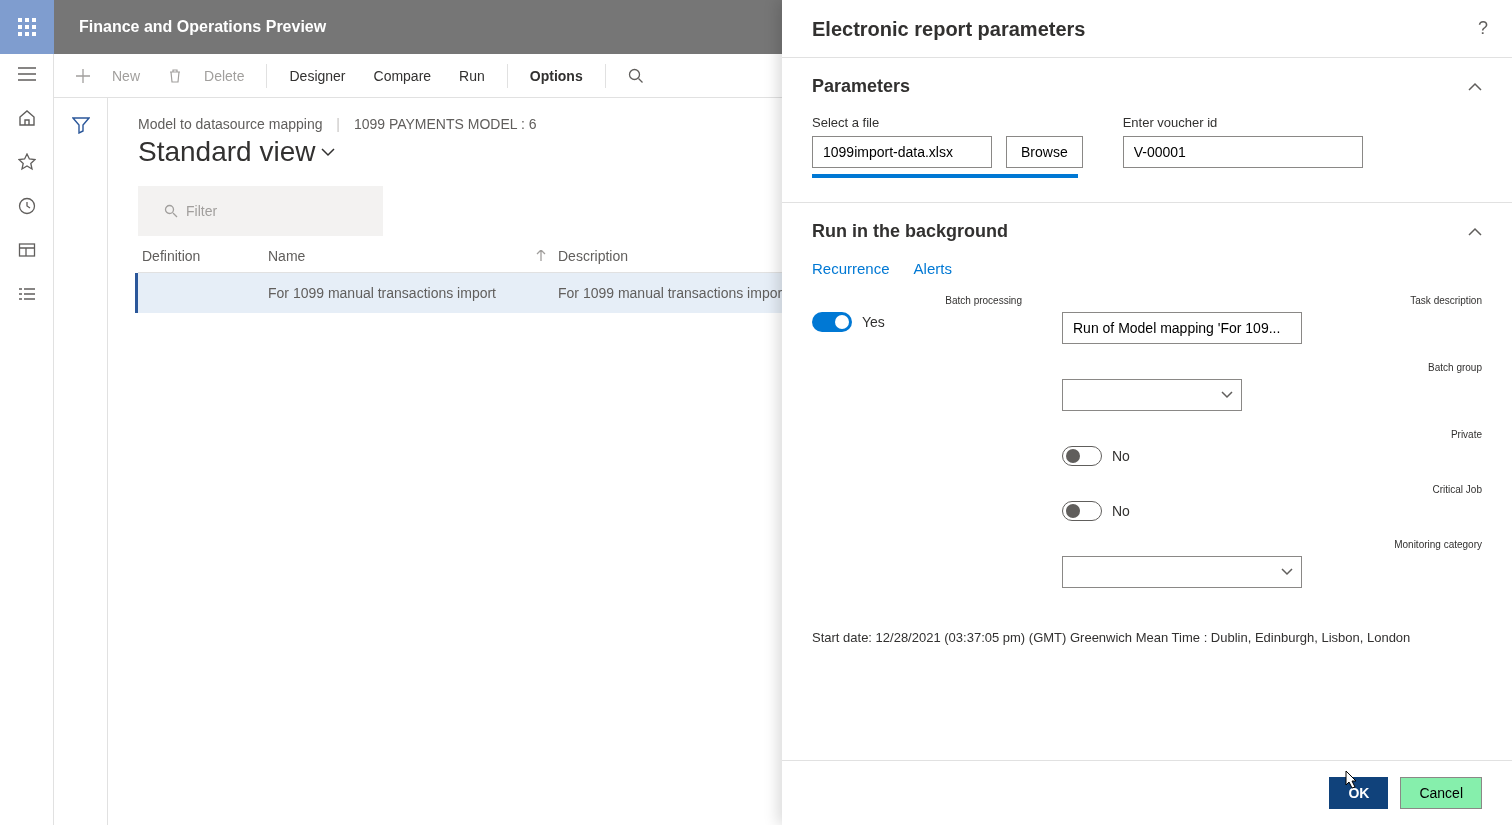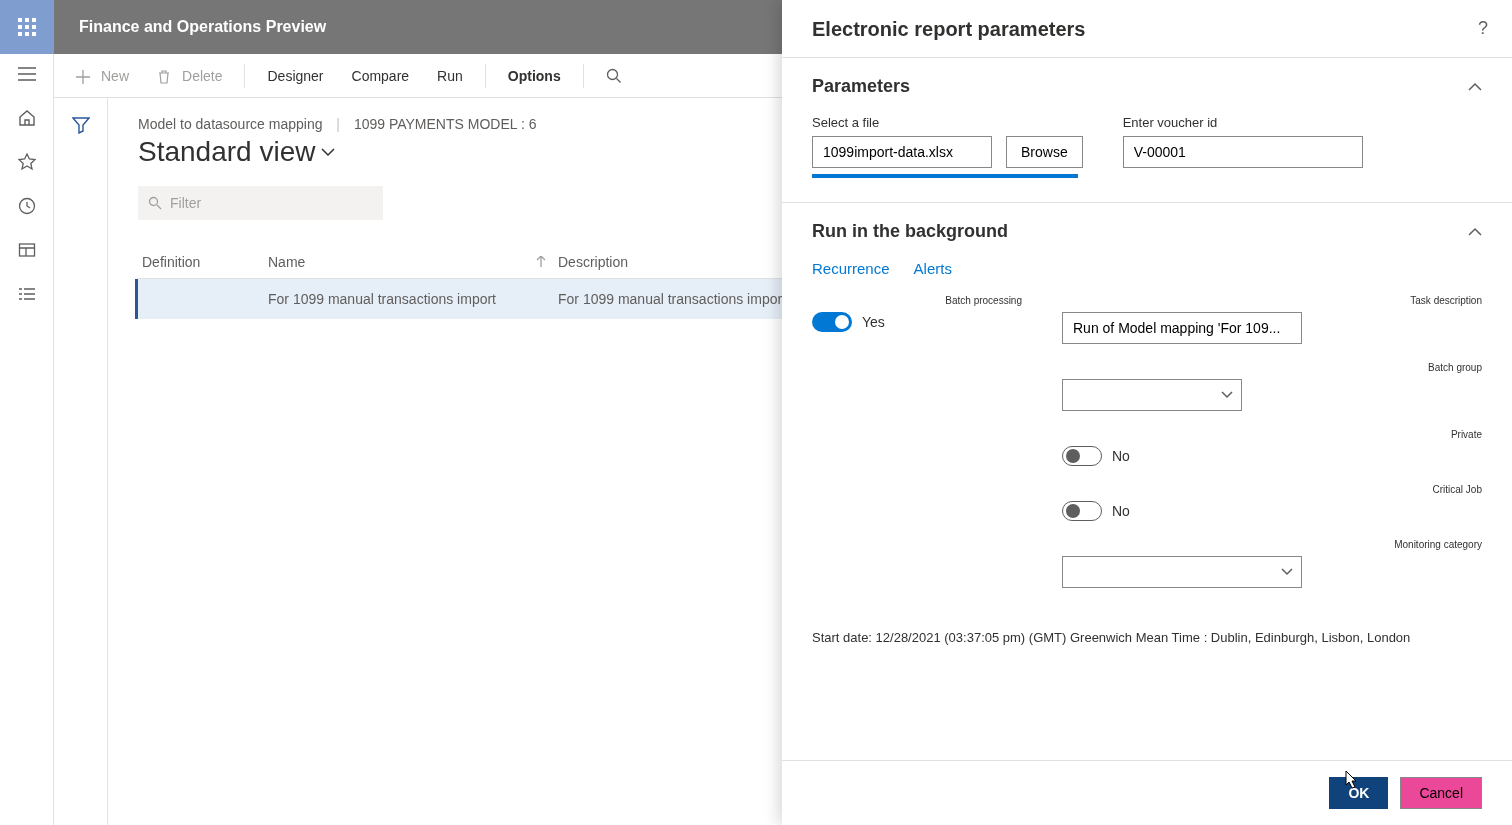--- a/index.html
+++ b/index.html
@@ -11,35 +11,35 @@
   .waffle-grid { display: grid; grid-template-columns: repeat(3, 4px); grid-template-rows: repeat(3, 4px); gap: 3px; }
   .waffle-grid span { background: #fff; width: 4px; height: 4px; }
   .header-title { font-size: 16px; font-weight: 600; padding-left: 25px; }
 
   
   .leftrail { position: absolute; top: 54px; left: 0; width: 54px; bottom: 0; background: #fff; border-right: 1px solid #e1e1e1; display: flex; flex-direction: column; align-items: center; padding-top: 10px; gap: 24px; }
   .rail-icon { width: 20px; height: 20px; color: #605e5c; display:flex; align-items:center; justify-content:center; }
 
   
   .toolbar { position: absolute; top: 54px; left: 54px; right: 0; height: 44px; border-bottom: 1px solid #e1e1e1; display: flex; align-items: center; padding: 0 12px; gap: 8px; background: #fff; }
-  .tool-item { display: flex; align-items: flex-end; gap: 11px; padding: 6px 10px; color: #323130; cursor: pointer; }
+  .tool-item { display: flex; align-items: center; gap: 22px; padding: 6px 10px; color: #323130; cursor: pointer; }
   .tool-item.disabled { color: #a19f9d; }
   .tool-item.bold { font-weight: 600; }
   .tool-sep { width: 1px; height: 24px; background: #e1e1e1; margin: 0 4px; }
 
   
   .main { position: absolute; top: 98px; left: 54px; right: 0; bottom: 0; display: flex; }
   .filter-col { width: 54px; border-right: 1px solid #e1e1e1; display: flex; justify-content: center; padding-top: 18px; }
   .content { flex: 1; padding: 18px 30px; }
 
   .breadcrumb { color: #605e5c; font-size: 14px; margin-bottom: 4px; }
   .breadcrumb .sep { margin: 0 10px; color: #c8c6c4; }
   .view-title { font-size: 28px; font-weight: 350; color: #323130; display: flex; align-items: center; gap: 6px; margin-bottom: 18px; }
 
-  .filter-box { width: 245px; height: 34px; background: #f3f2f1; display: flex; align-items: center; padding: 0 10px; gap: 8px; color: #a19f9d; margin-bottom: 26px; }
+  .filter-box { width: 245px; height: 50px; background: #f3f2f1; display: flex; align-items: center; padding: 0 26px; gap: 8px; color: #a19f9d; margin-bottom: 4px; }
 
   .grid-head { display: flex; border-bottom: 1px solid #e1e1e1; padding: 8px 0; }
   .col-def { width: 130px; padding-left: 4px; color: #605e5c; }
   .col-name { width: 290px; color: #605e5c; display:flex; align-items:center; justify-content:space-between; padding-right:12px;}
   .col-desc { flex: 1; color: #605e5c; }
   .grid-row { display: flex; height: 40px; align-items: center; background: #e6eef7; border-left: 3px solid #2b579a; margin-left: -3px; }
   .grid-row .col-def { padding-left: 4px; }
 
   
   .panel { position: absolute; top: 0; right: 0; width: 730px; bottom: 0; background: #fff; box-shadow: -4px 0 14px rgba(0,0,0,0.15); z-index: 50; display: flex; flex-direction: column; }
@@ -77,21 +77,21 @@
   .toggle-knob { width: 14px; height: 14px; border-radius: 50%; position: absolute; top: 3px; }
   .toggle-track.on .toggle-knob { background: #fff; right: 3px; }
   .toggle-track.off .toggle-knob { background: #605e5c; left: 3px; top:2px; }
 
   .select { width: 180px; height: 32px; border: 1px solid #8a8886; display: flex; align-items: center; justify-content: flex-end; padding: 0 8px; background:#fff; }
   .input-240 { width: 240px; }
 
   .startdate { font-size: 13px; color: #323130; padding: 0 30px 10px 30px; }
 
   .panel-footer { border-top: 1px solid #e1e1e1; padding: 16px 30px; display: flex; justify-content: flex-end; gap: 12px; }
-  .btn { height: 32px; padding: 0 18px; border: 1px solid #8a8886; background: #ec4899; cursor: pointer; font-size: 14px; }
+  .btn { height: 32px; padding: 0 18px; border: 1px solid #8a8886; background: #86efac; cursor: pointer; font-size: 14px; }
   .btn.primary { background: #10427b; color: #fff; border-color: #10427b; font-weight:600; }
 
   .cursor { position: absolute; width: 20px; height: 24px; z-index: 200; pointer-events:none; }
 
   svg { display: block; }
 </style>
 </head>
 <body>
 
 <div class="header">

